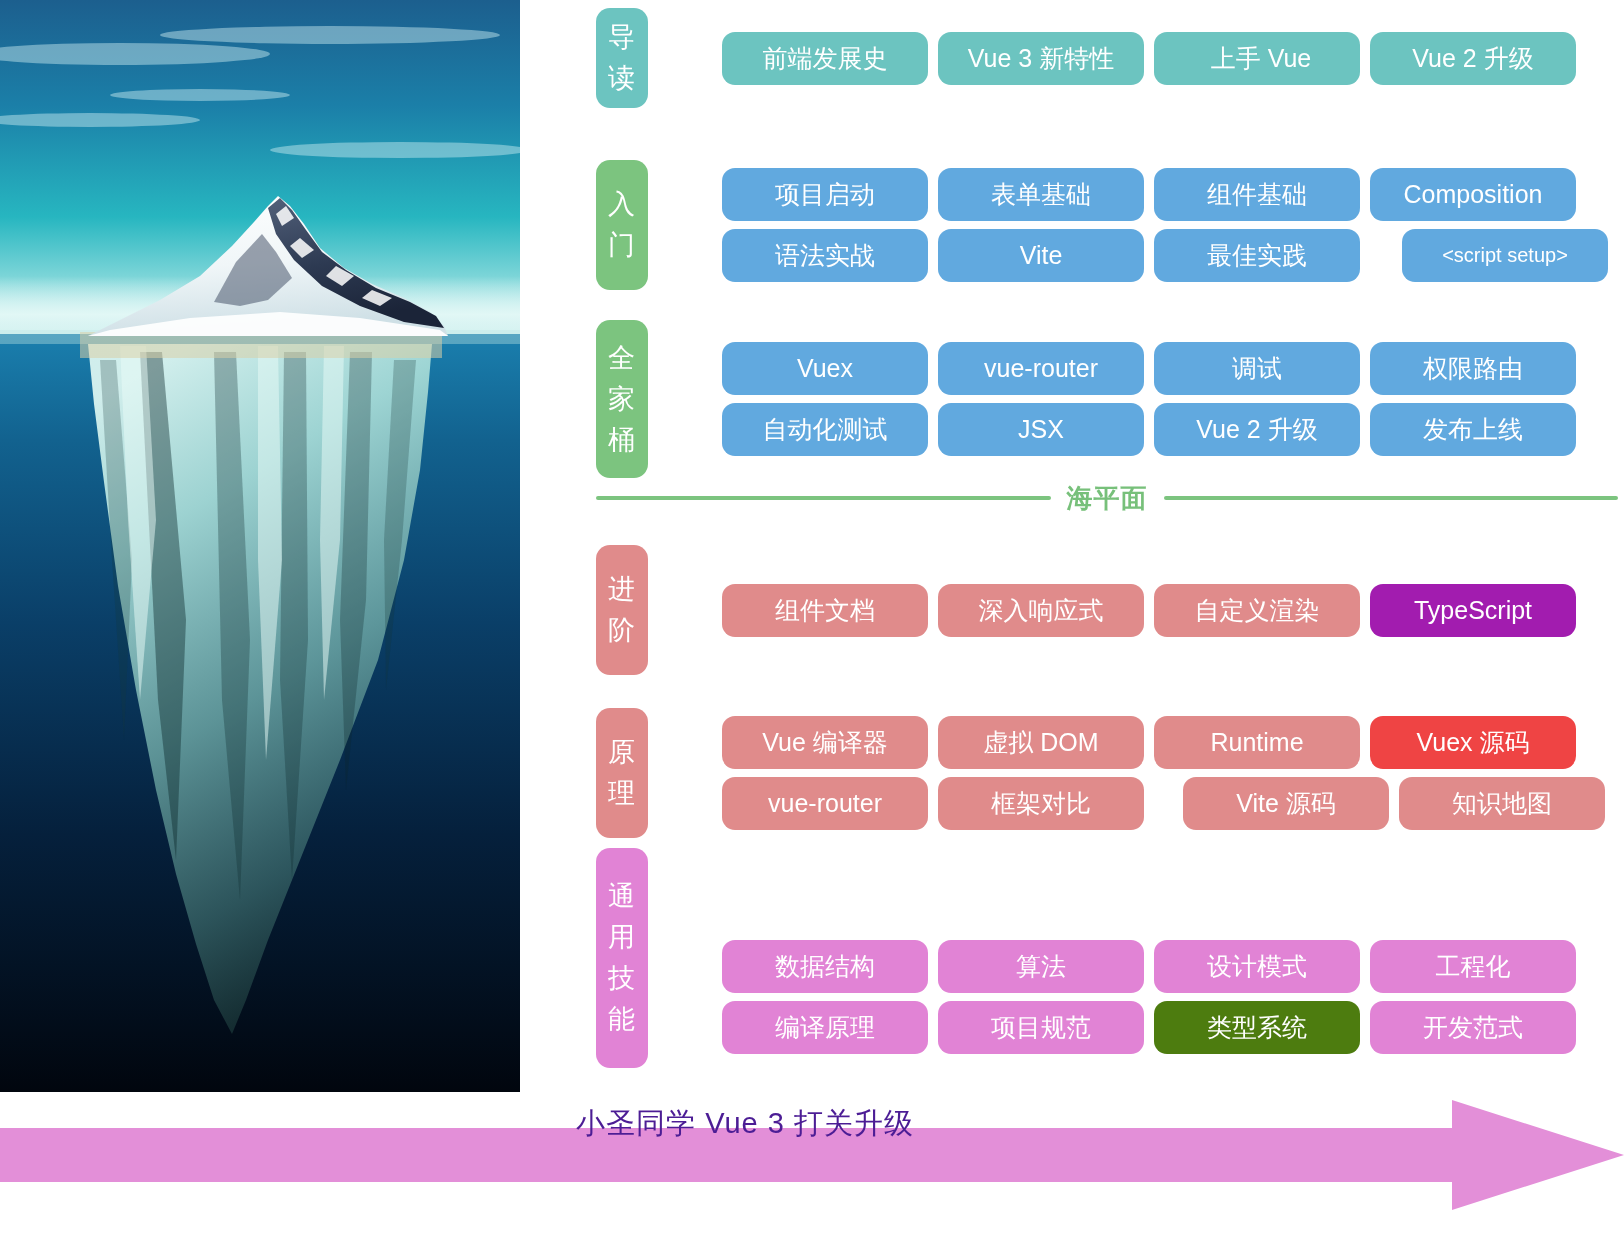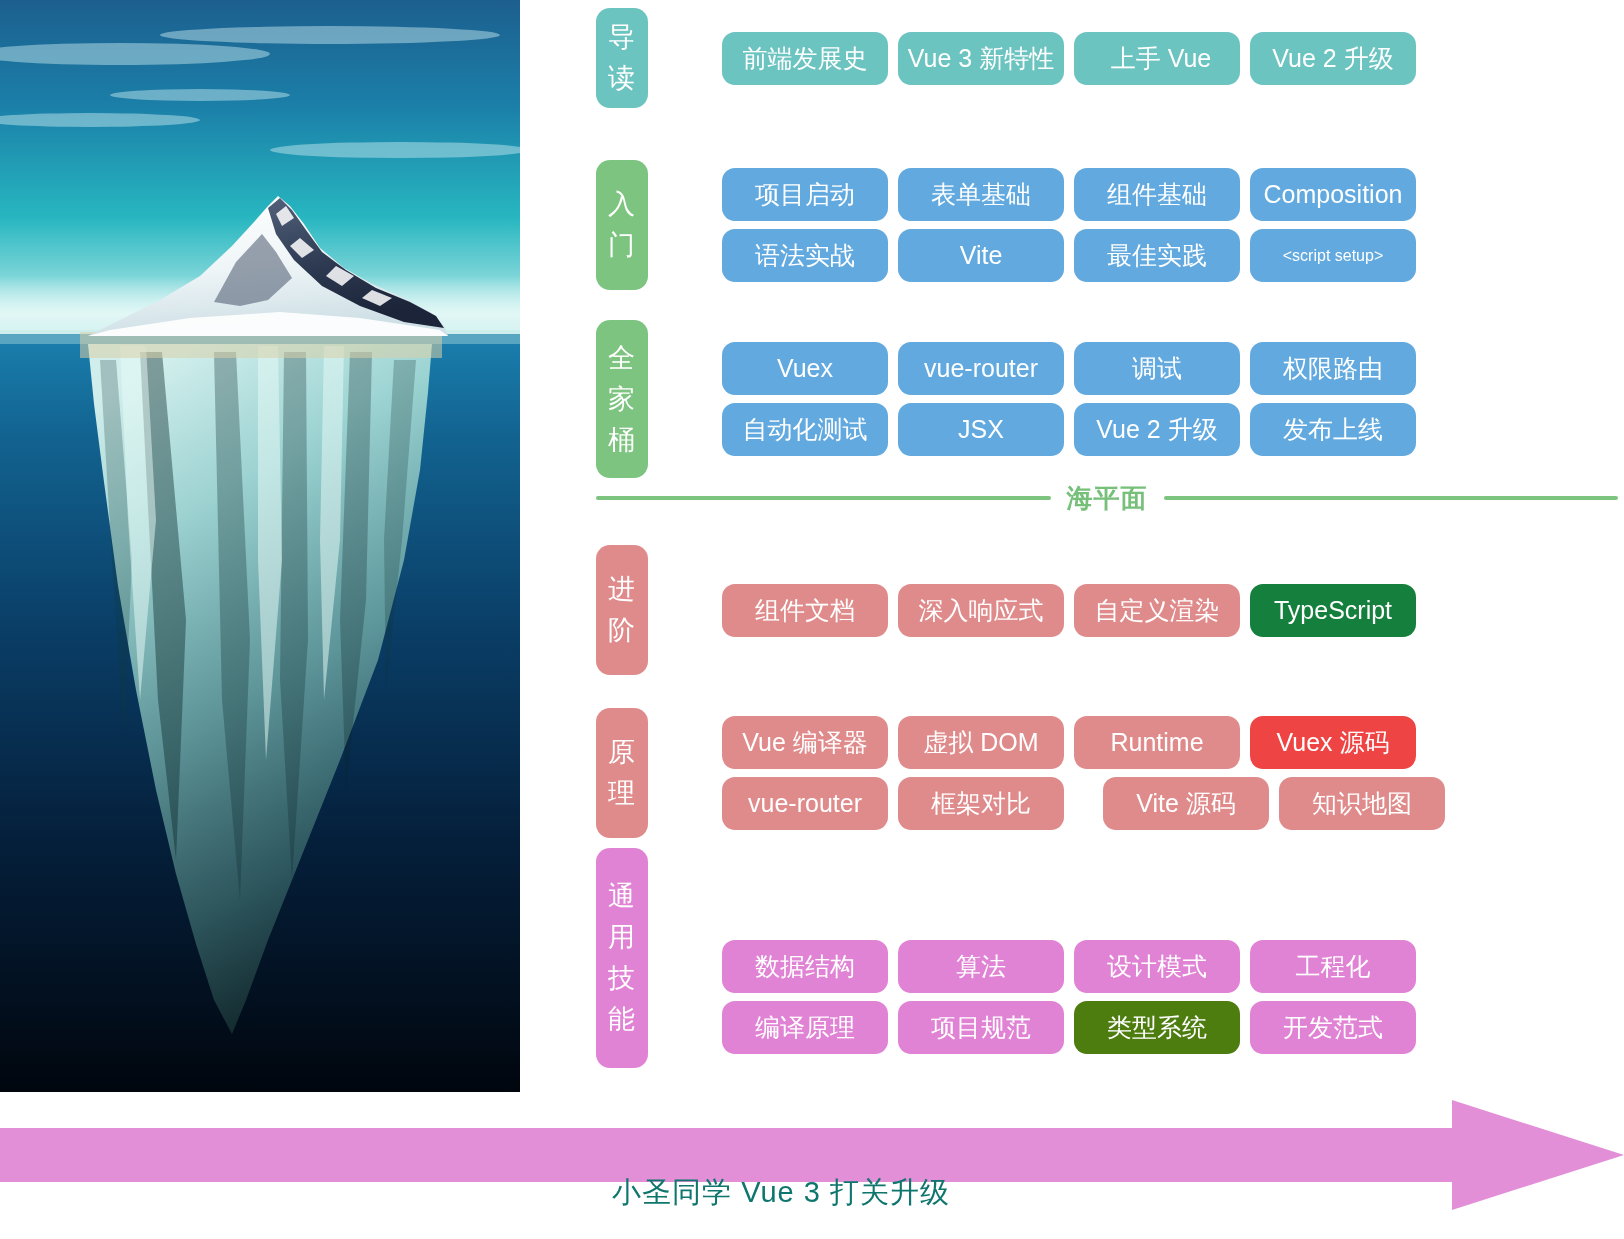--- a/index.html
+++ b/index.html
@@ -61,32 +61,32 @@
     display: flex;
     flex-direction: column;
     gap: 8px;
     margin-left: 74px;
   }
   .chip-row {
     display: flex;
     gap: 10px;
   }
   .chip {
-    width: 166px;
+    width: 206px;
     height: 53px;
     border-radius: 13px;
     color: #ffffff;
     font-size: 25px;
     display: flex;
     align-items: center;
     justify-content: center;
     box-sizing: border-box;
     white-space: nowrap;
   }
-  .chip.narrow { font-size: 16px; }
+  .chip.narrow { font-size: 20px; margin-left: 32px; }
 
   
   #sea-level {
     position: absolute;
     left: 0px;
     top: 478px;
     width: 1022px;
     height: 40px;
     display: flex;
     align-items: center;
@@ -111,28 +111,27 @@
     position: absolute;
     left: 0px;
     top: 1100px;
     width: 1624px;
     height: 110px;
   }
   #bottom-banner svg { display: block; width: 100%; height: 100%; }
   #banner-label {
     position: absolute;
     left: 0;
-    top: 1173px;
+    top: 1104px;
     width: 1490px;
     text-align: center;
-    color: #0f766e;
+    color: #4c1d95;
     font-size: 29px;
     letter-spacing: 1px;
     pointer-events: none;
-    padding-left: 36px;
   }
 </style>
 </head>
 <body>
 
 <div id="iceberg-figure">
   <svg viewBox="0 0 520 1092" preserveAspectRatio="none">
     <defs>
       <linearGradient id="skyGrad" x1="0" y1="0" x2="0" y2="1">
         <stop offset="0%" stop-color="#1c5f8e"></stop>
@@ -287,21 +286,21 @@
   <div class="section-row" style="left:0px; top:545px;">
     <div class="cat-pill" style="height:130px; background:#e08b8b;">
       <span class="cat-char">进</span>
       <span class="cat-char">阶</span>
     </div>
     <div class="chip-grid">
       <div class="chip-row">
         <div class="chip" style="background:#e08b8b;">组件文档</div>
         <div class="chip" style="background:#e08b8b;">深入响应式</div>
         <div class="chip" style="background:#e08b8b;">自定义渲染</div>
-        <div class="chip" style="background:#15803d;">TypeScript</div>
+        <div class="chip" style="background:#a21caf;">TypeScript</div>
       </div>
     </div>
   </div>
 
   <div class="section-row" style="left:0px; top:708px;">
     <div class="cat-pill" style="height:130px; background:#e08b8b;">
       <span class="cat-char">原</span>
       <span class="cat-char">理</span>
     </div>
     <div class="chip-grid">

